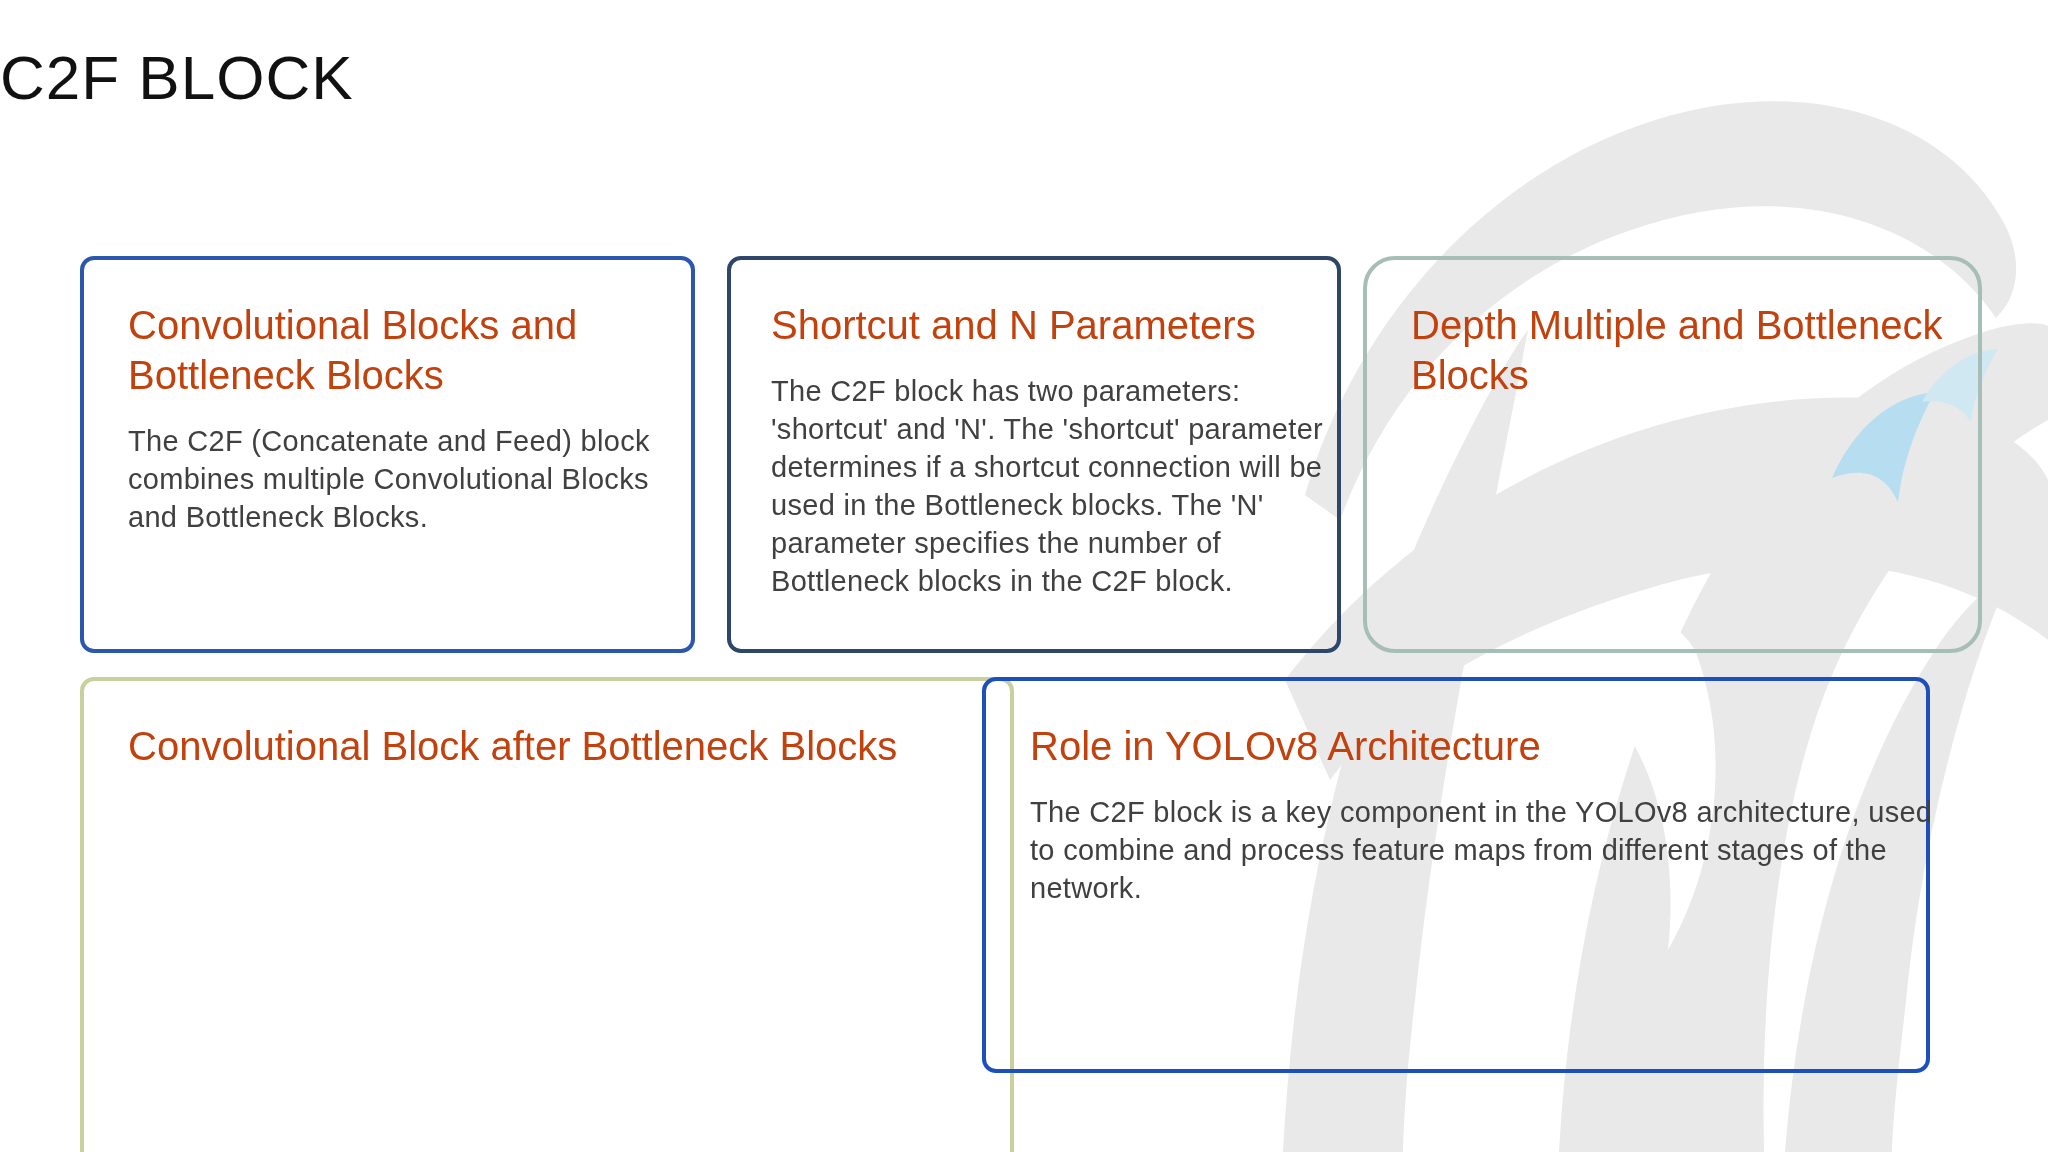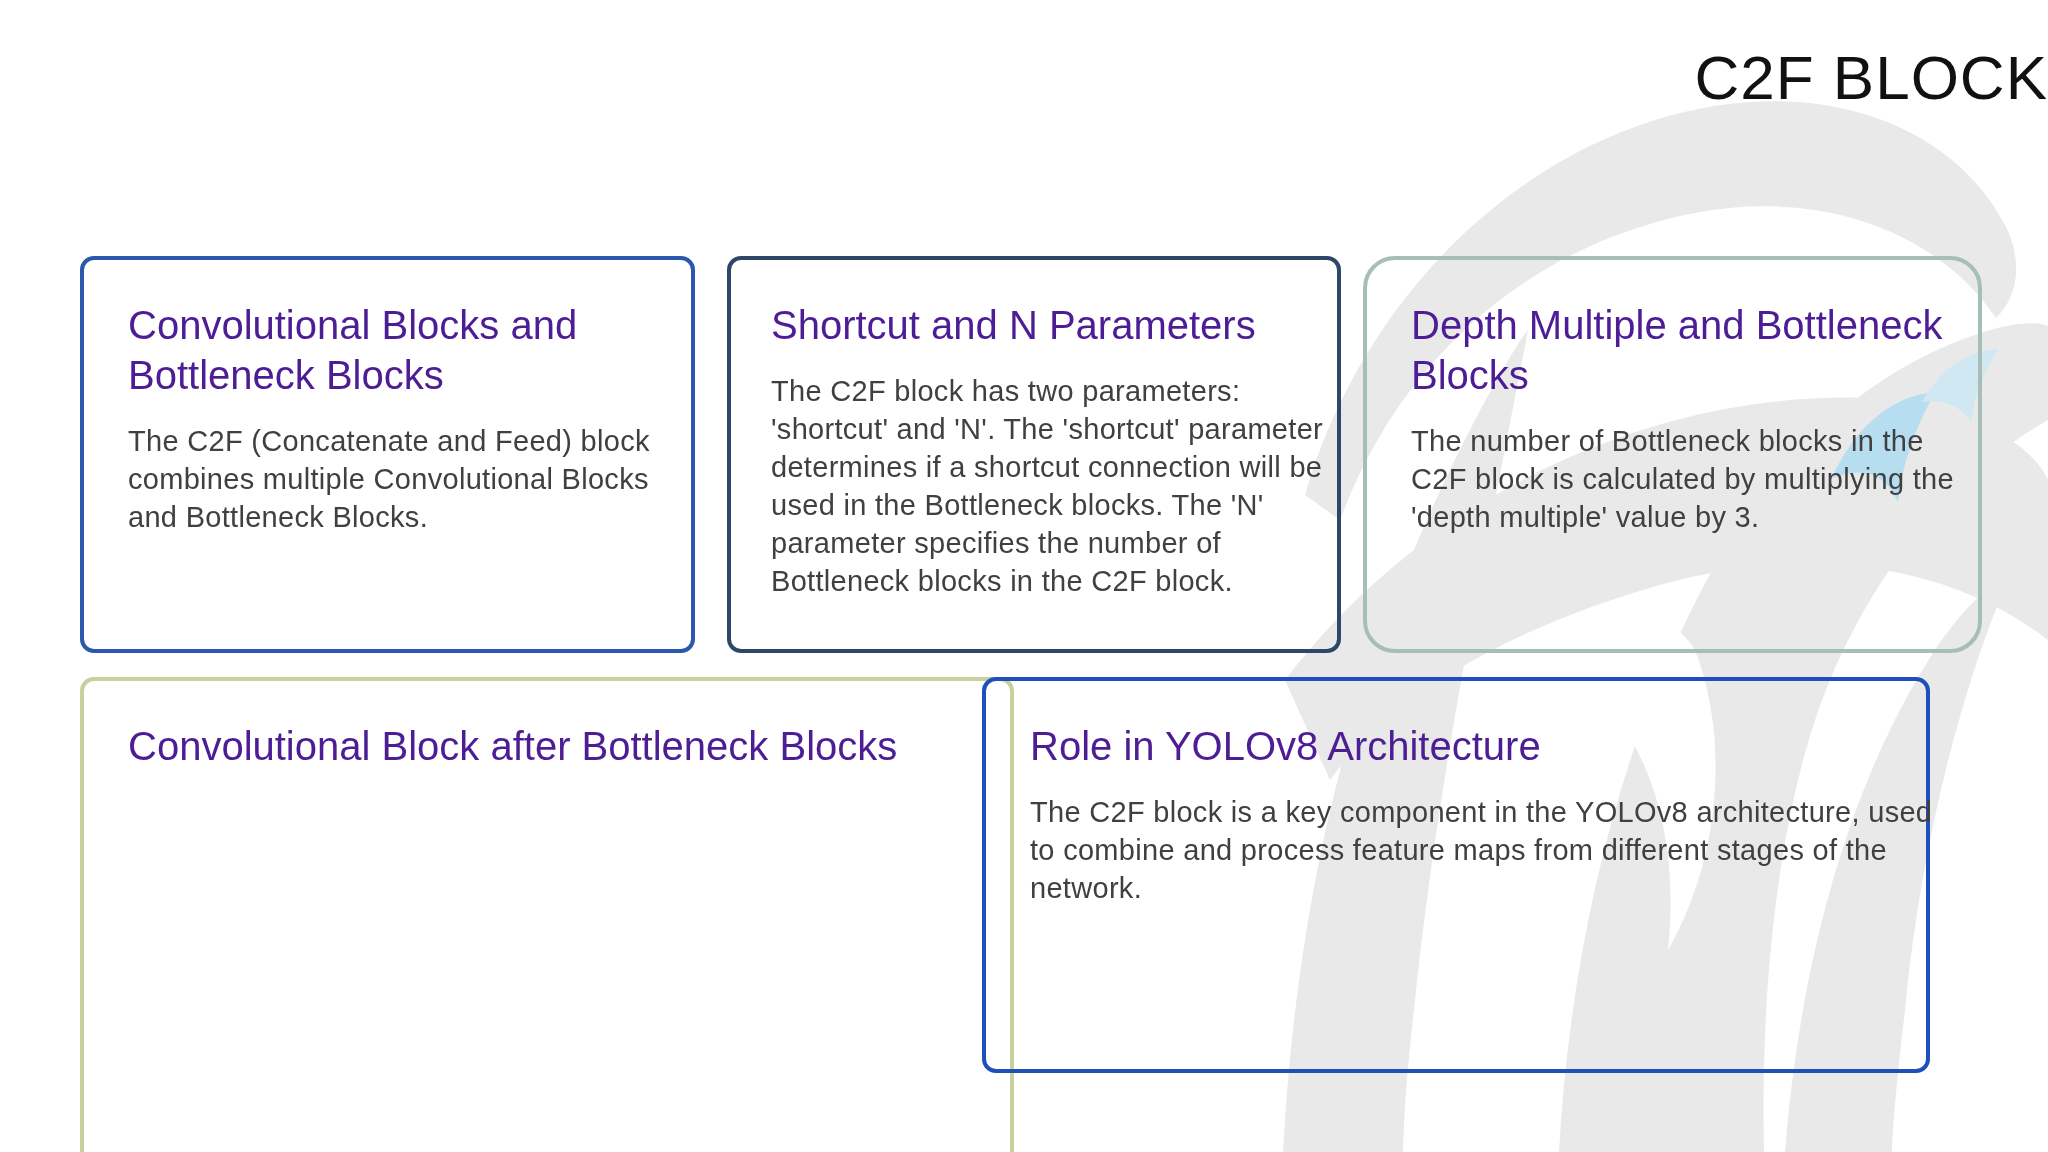--- a/index.html
+++ b/index.html
@@ -3,31 +3,31 @@
 <meta charset="utf-8">
 <style>
   html,body{margin:0;padding:0;background:#ffffff;}
   #stage{
     position:relative;width:2048px;height:1152px;background:#ffffff;
     overflow:hidden;font-family:"Liberation Sans","DejaVu Sans",sans-serif;
   }
   #watermark{position:absolute;left:0;top:0;width:2048px;height:1152px;}
   .page-title{
     position:absolute;top:42px;left:0;width:100%;margin:0;
-    text-align:right;font-size:62px;font-weight:400;color:#111111;
+    text-align:left;font-size:62px;font-weight:400;color:#111111;
     letter-spacing:1px;
   }
   .card{
     position:absolute;box-sizing:border-box;background:transparent;
     border:4px solid #888;border-radius:14px;
     padding:40px 12px 0 44px;overflow:visible;
   }
   .card-title{
     margin:0 0 22px 0;font-size:40px;line-height:50px;font-weight:400;
-    color:#4c1d95;white-space:pre-line;width:max-content;
+    color:#c2410c;white-space:pre-line;width:max-content;
   }
   .card-body{
     margin:0;font-size:29px;line-height:38px;font-weight:400;
     color:#404040;white-space:pre-line;width:max-content;letter-spacing:0.3px;
   }
   #card-0{left:80px;  top:256px; width:615px; height:397px;}
   #card-1{left:727px; top:256px; width:614px; height:397px;padding-left:40px;}
   #card-2{left:1363px;top:256px; width:619px; height:397px;}
   #card-3{left:80px;  top:677px; width:934px; height:506px;}
   #card-4{left:982px;top:677px; width:948px; height:396px;}
@@ -71,23 +71,20 @@
 'shortcut' and 'N'. The 'shortcut' parameter
 determines if a shortcut connection will be
 used in the Bottleneck blocks. The 'N'
 parameter specifies the number of
 Bottleneck blocks in the C2F block.</p>
   </div>
 
   <div class="card" id="card-2" style="border-color: rgb(166, 190, 183); border-radius: 32px;">
     <h2 class="card-title">Depth Multiple and Bottleneck
 Blocks</h2>
-    <p class="card-body">The number of Bottleneck blocks in the
-C2F block is calculated by multiplying the
-'depth multiple' value by 3.</p>
   </div>
 
   <div class="card" id="card-3" style="border-color: rgb(201, 207, 157);">
     <h2 class="card-title">Convolutional Block after Bottleneck Blocks</h2>
   </div>
 
   <div class="card" id="card-4" style="border-color: rgb(30, 80, 188);">
     <h2 class="card-title">Role in YOLOv8 Architecture</h2>
     <p class="card-body">The C2F block is a key component in the YOLOv8 architecture, used
 to combine and process feature maps from different stages of the

